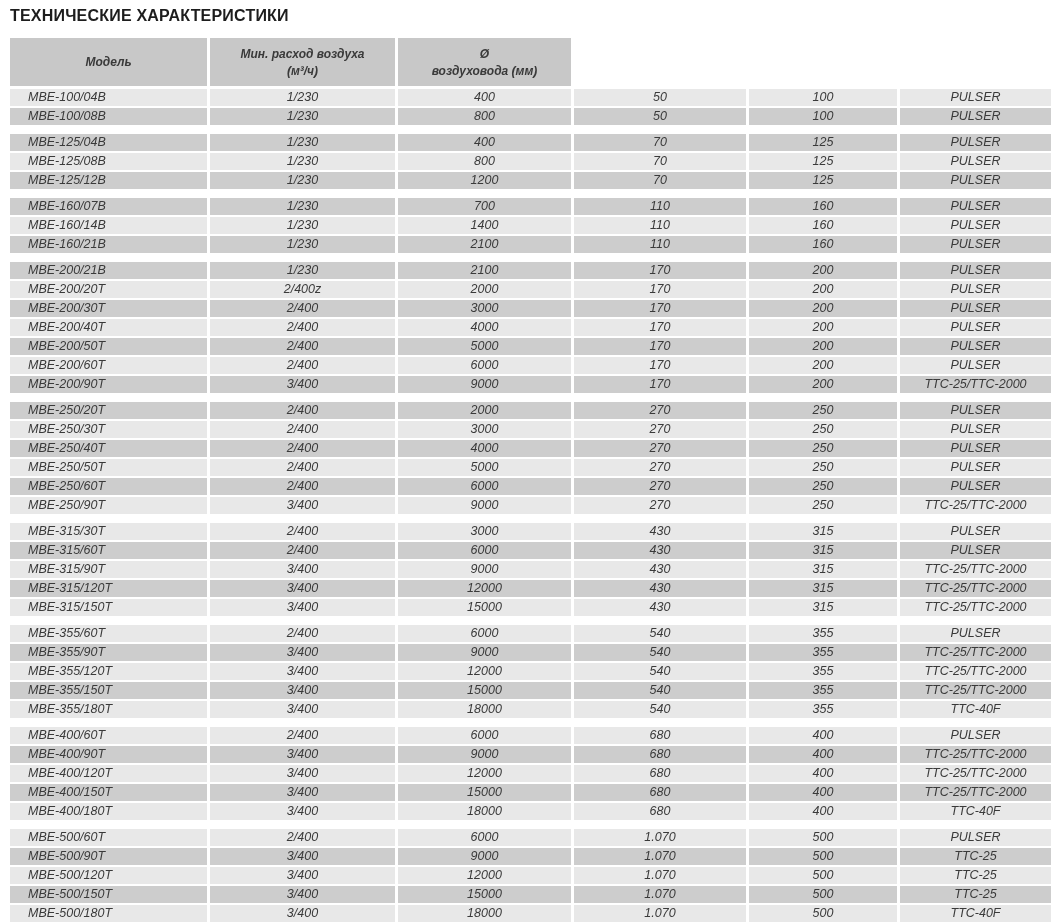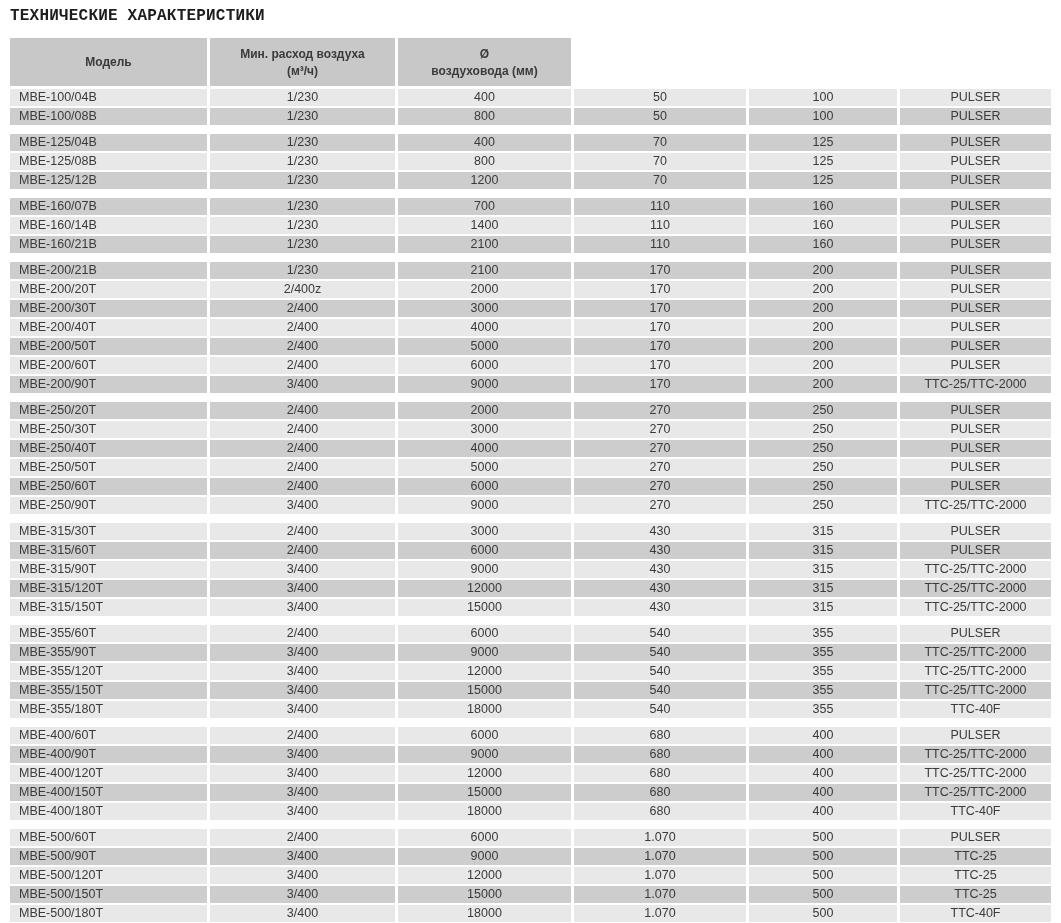--- a/index.html
+++ b/index.html
@@ -14,24 +14,24 @@
     box-sizing: border-box;
     padding: 4px 10px 0 10px;
     overflow: hidden;
   }
   .page-title {
     font-size: 16px;
     font-weight: bold;
     color: #1d1d1d;
     letter-spacing: 0.2px;
     margin: 3px 0 13px 0;
-    font-family: Liberation Mono, monospace;
   }
   .spec-table {
     width: 1041px;
+    font-style: italic;
   }
   .grid-row {
     display: grid;
     grid-template-columns: 197px 185px 173px 172px 148px 151px;
     column-gap: 3px;
   }
   .header-row .cell {
     background: #c8c8c8;
     height: 48px;
     display: flex;
@@ -55,21 +55,21 @@
     height: 17px;
     line-height: 17px;
     font-size: 12.5px;
     color: #3a3a3a;
     text-align: center;
     white-space: nowrap;
     overflow: hidden;
   }
   .data-row .cell.model-cell {
     text-align: left;
-    padding-left: 9px;
+    padding-left: 18px;
     box-sizing: border-box;
   }
   .data-row.shade-light .cell { background: #e8e8e8; }
   .data-row.shade-dark  .cell { background: #cdcdcd; }
   .group-spacer {
     height: 7px;
   }
 </style>
 </head>
 <body>

